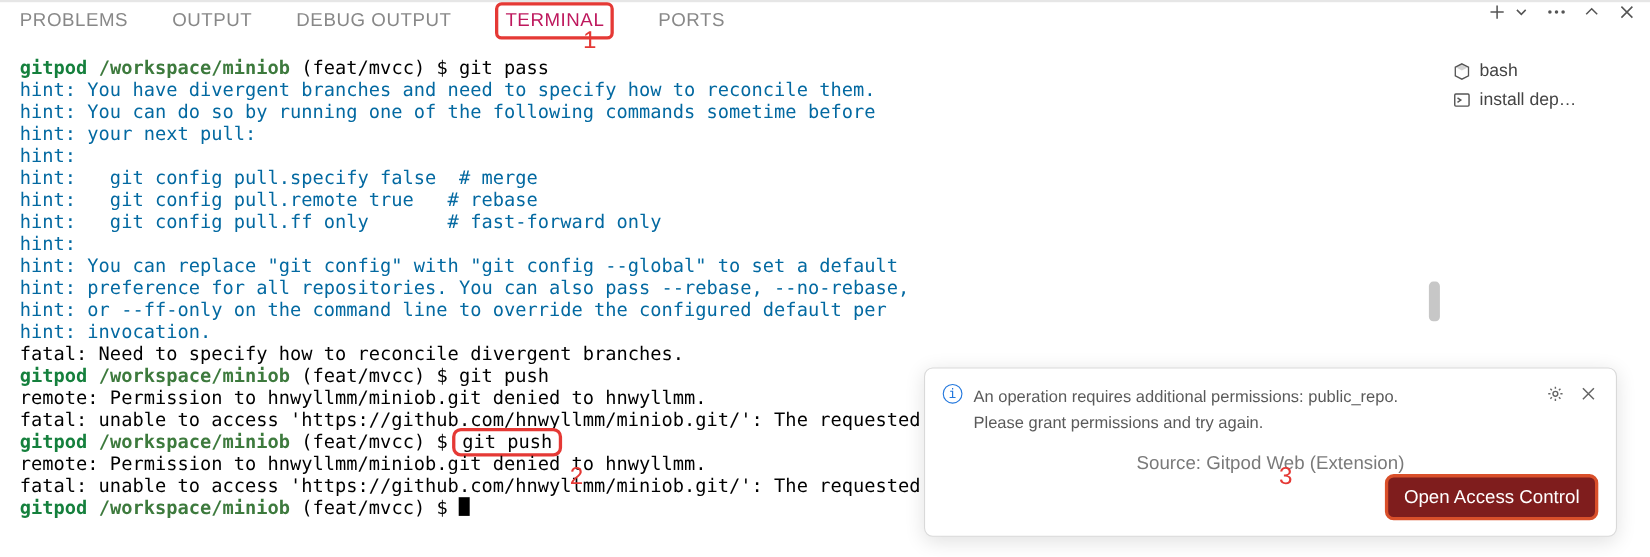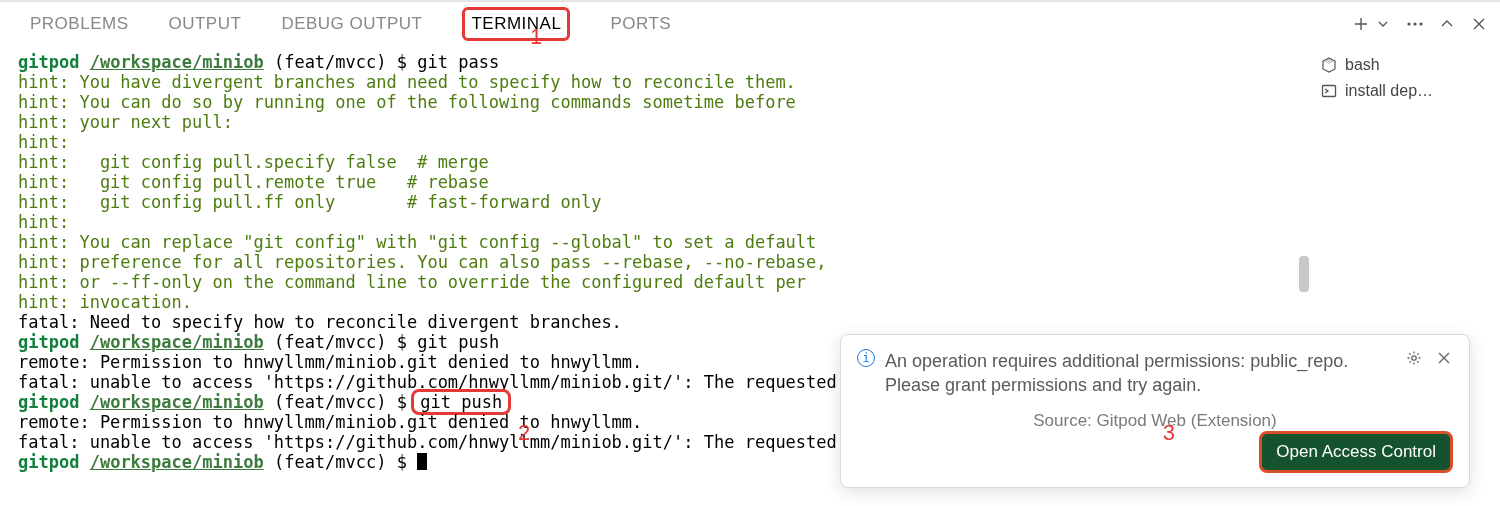--- a/index.html
+++ b/index.html
@@ -2,55 +2,55 @@
 <html><head>
 <meta charset="utf-8">
 <style>
   * { box-sizing: border-box; }
   html, body { margin: 0; padding: 0; width: 1500px; height: 506px; overflow: hidden; }
   body { font-family: -apple-system, BlinkMacSystemFont, "Segoe UI", sans-serif; font-size: 14px; color: #555; background: #fff; position: relative; }
 
   .panel { width: 100%; height: 100%; display: flex; flex-direction: column; border-top: 2px solid #e6e6e6; }
 
   
-  .tabs-row { display: flex; align-items: center; height: 44px; padding: 0 12px 0 30px; gap: 44px; position: relative; }
+  .tabs-row { display: flex; align-items: flex-start; height: 44px; padding: 0 12px 0 18px; gap: 44px; position: relative; }
   .tabs { display: flex; gap: 40px; align-items: center; font-size: 17px; letter-spacing: .5px; color: #888; }
   .tab { cursor: pointer; line-height: 28px; }
-  .tab.active { border: 3px solid #e53935; border-radius: 6px; padding: 0 6px; color: #000000; }
+  .tab.active { border: 3px solid #e53935; border-radius: 6px; padding: 0 6px; color: #be185d; }
   .tabs-actions { margin-left: auto; display: flex; align-items: center; gap: 14px; color: #555; }
   .icon-btn { width: 18px; height: 18px; display:flex; align-items:center; justify-content:center; cursor:pointer; }
   .icon-chevron-down { margin-left:-10px; }
   .annot-1 { position:absolute; left:530px; top:22px; color:#e53935; font-size:22px; font-weight:500; }
 
   
   .body { flex:1; display:flex; min-height:0; }
   .terminal { flex:1; padding: 6px 0 0 18px; font-family: Menlo, Consolas, monospace; font-size: 17px; line-height: 20px; color:#000; white-space: pre; overflow:hidden; }
-  .olive { color:#4d7c0f; }
+  .olive { color:#0369a1; }
   .gp { color:#15803d; font-weight:bold; }
-  .gpth { color:#3d7a3d; font-weight:bold;text-decoration:underline; }
+  .gpth { color:#3d7a3d; font-weight:bold; }
   .cursor-blk { display:inline-block; width:10px; height:17px; background:#000; vertical-align:-2px; }
   .outline-cmd { display:inline-block; border:3px solid #e53935; border-radius:8px; padding:0 6px; margin:-3px -6px; }
   .annot-2 { position:absolute; left:518px; top:420px; color:#e53935; font-size:22px; font-weight:500; }
 
   .sidebar { width:190px; border-left:1px solid transparent; position:relative; }
   .scroll-track { position:absolute; left:-12px; top:10px; width:10px; height:430px; }
   .scroll-thumb { position:absolute; left:-12px; top:210px; width:10px; height:36px; background:#c7c7c7; border-radius:4px; }
   .term-list { padding:6px 6px 0 8px; font-size:16px; color:#444; }
   .term-item { display:flex; align-items:center; gap:8px; padding:4px 2px; cursor:pointer; white-space:nowrap; overflow:hidden; text-overflow:ellipsis; }
   .term-item .ticon { width:16px; display:flex; justify-content:center; }
 
   
   .notif { position:absolute; right:30px; bottom:18px; width:630px; border:1px solid #d9d9d9; border-radius:8px; background:#fff; box-shadow:0 4px 18px rgba(0,0,0,.12); padding:14px 16px 14px 16px; }
   .notif-head { display:flex; align-items:flex-start; gap:10px; }
   .notif-info-icon { width:18px; height:18px; flex:0 0 18px; border:1.5px solid #2277dd; border-radius:50%; color:#2277dd; font-size:12px; display:flex; align-items:center; justify-content:center; font-family: Menlo, monospace; }
-  .notif-msg { flex:1; color:#5a5a5a; font-size:18px; line-height:24px; }
+  .notif-msg { flex:1; color:#5a5a5a; font-size:15px; line-height:24px; }
   .notif-icons { display:flex; gap:12px; margin-left:8px; }
   .notif-foot { display:flex; align-items:center; margin-top:14px;flex-direction:column; }
   .notif-src { color:#7a7a7a; font-size:17px; }
-  .notif-btn { margin-left:auto; background:#14532d; color:#fff; border:3px solid #d94f2a; border-radius:8px; padding:8px 14px; font-size:17px; cursor:pointer; }
+  .notif-btn { margin-left:auto; background:#7f1d1d; color:#fff; border:3px solid #d94f2a; border-radius:8px; padding:8px 14px; font-size:17px; cursor:pointer; }
   .annot-3 { position:absolute; right:325px; bottom:60px; color:#e53935; font-size:22px; font-weight:500; z-index:5; }
 
   svg { display:block; }
 </style>
 </head>
 <body>
 
 <div class="panel">
 
   <div class="tabs-row">

